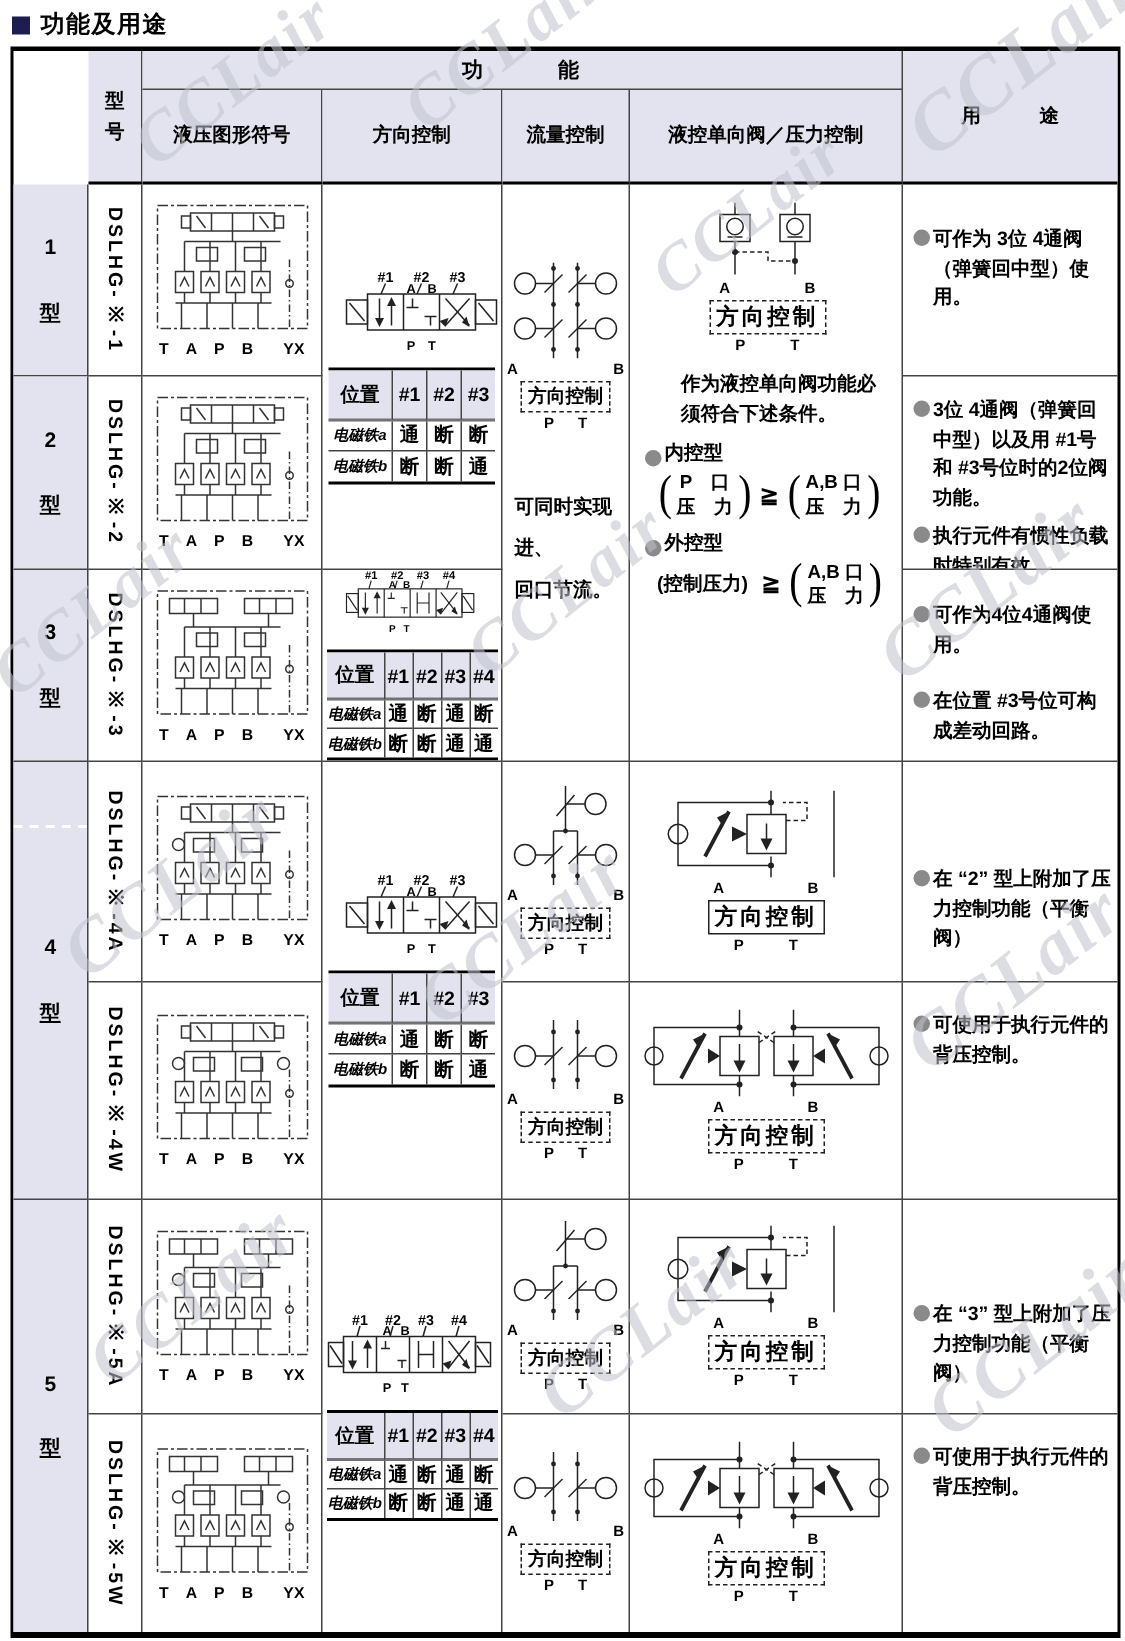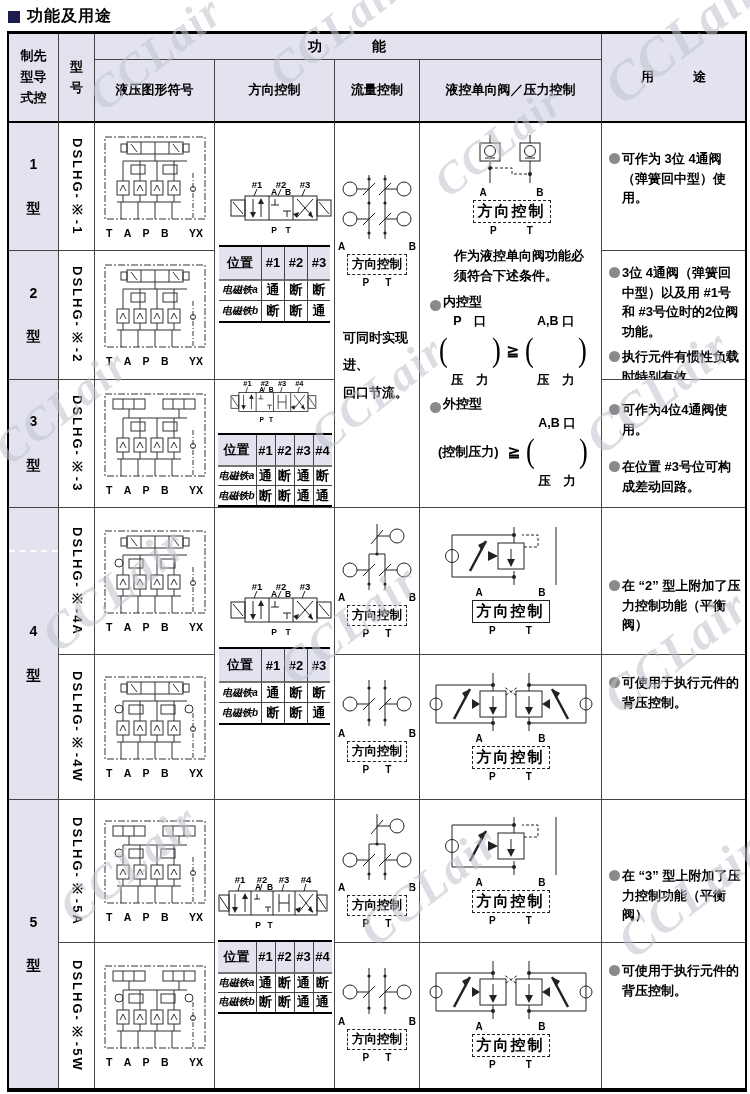--- a/index.html
+++ b/index.html
@@ -52,21 +52,21 @@
   .fm{justify-content:flex-start;padding-top:52px;}
   .caption{font-size:13px;font-weight:bold;line-height:2.1;white-space:pre-line;margin-top:34px;align-self:flex-start;padding-left:8px;}
   
   .pm{justify-content:flex-start;align-items:flex-start;padding:12px 8px 0 10px;}
   .pm .diag{align-self:center;display:flex;flex-direction:column;align-items:center;gap:2px;}
   .ptext{font-size:13px;font-weight:bold;line-height:1.55;margin-top:10px;margin-left:24px;}
   .bullrow{display:flex;align-items:flex-end;margin-top:7px;font-size:13px;font-weight:bold;}
   .bullet{width:11px;height:11px;border-radius:50%;background:#8a8a8a;flex:none;margin-right:2px;}
   .formula{display:flex;align-items:center;font-weight:bold;margin:2px 0 0 8px;}
   .paren{font-family:"Liberation Serif",serif;font-size:33px;font-weight:normal;line-height:.9;transform:scaleX(.8);}
-  .stack{display:flex;flex-direction:column;text-align:center;font-size:12.5px;line-height:1.3;padding:0 2px;gap:42px;}
+  .stack{display:flex;flex-direction:column;text-align:center;font-size:12.5px;line-height:1.3;padding:0 2px;}
   .op{font-size:15px;margin:0 5px;}
   .extleft{font-size:13px;margin-right:4px;text-align:center;}
   
   .usage{justify-content:flex-start;align-items:flex-start;padding:0 4px 0 7px;gap:15px;}
   .uitem{display:flex;font-size:13px;font-weight:bold;line-height:1.5;text-align:left;}
   .uitem .bullet{margin-top:4px;}
   svg{display:block;}
 </style>
 </head>
 <body>
@@ -87,23 +87,20 @@
   <div class="wm" style="left:348px;top:858px;font-size:48px;">CCLair</div>
   <div class="wm" style="left:606px;top:866px;font-size:50px;">CCLair</div>
 
   <div class="title">
     <span class="sq"></span>
     <span class="tx">功能及用途</span>
   </div>
 
   <div class="tbl">
 
-    <div class="cell lav hcell" style="grid-column:1;grid-row:1/3;">制先
-型导
-式控</div>
     <div class="cell lav hcell" style="grid-column:2;grid-row:1/3;">型
 号</div>
     <div class="cell lav hcell hfun" style="grid-column:3/7;grid-row:1;">功　　　能</div>
     <div class="cell lav hcell er" style="grid-column:7;grid-row:1/3;">用　　　途</div>
     <div class="cell lav hcell" style="grid-column:3;grid-row:2;">液压图形符号</div>
     <div class="cell lav hcell" style="grid-column:4;grid-row:2;">方向控制</div>
     <div class="cell lav hcell" style="grid-column:5;grid-row:2;">流量控制</div>
     <div class="cell lav hcell" style="grid-column:6;grid-row:2;">液控单向阀／压力控制</div>
 
     <div class="cell lav grp" style="grid-column:1;grid-row:3;">

